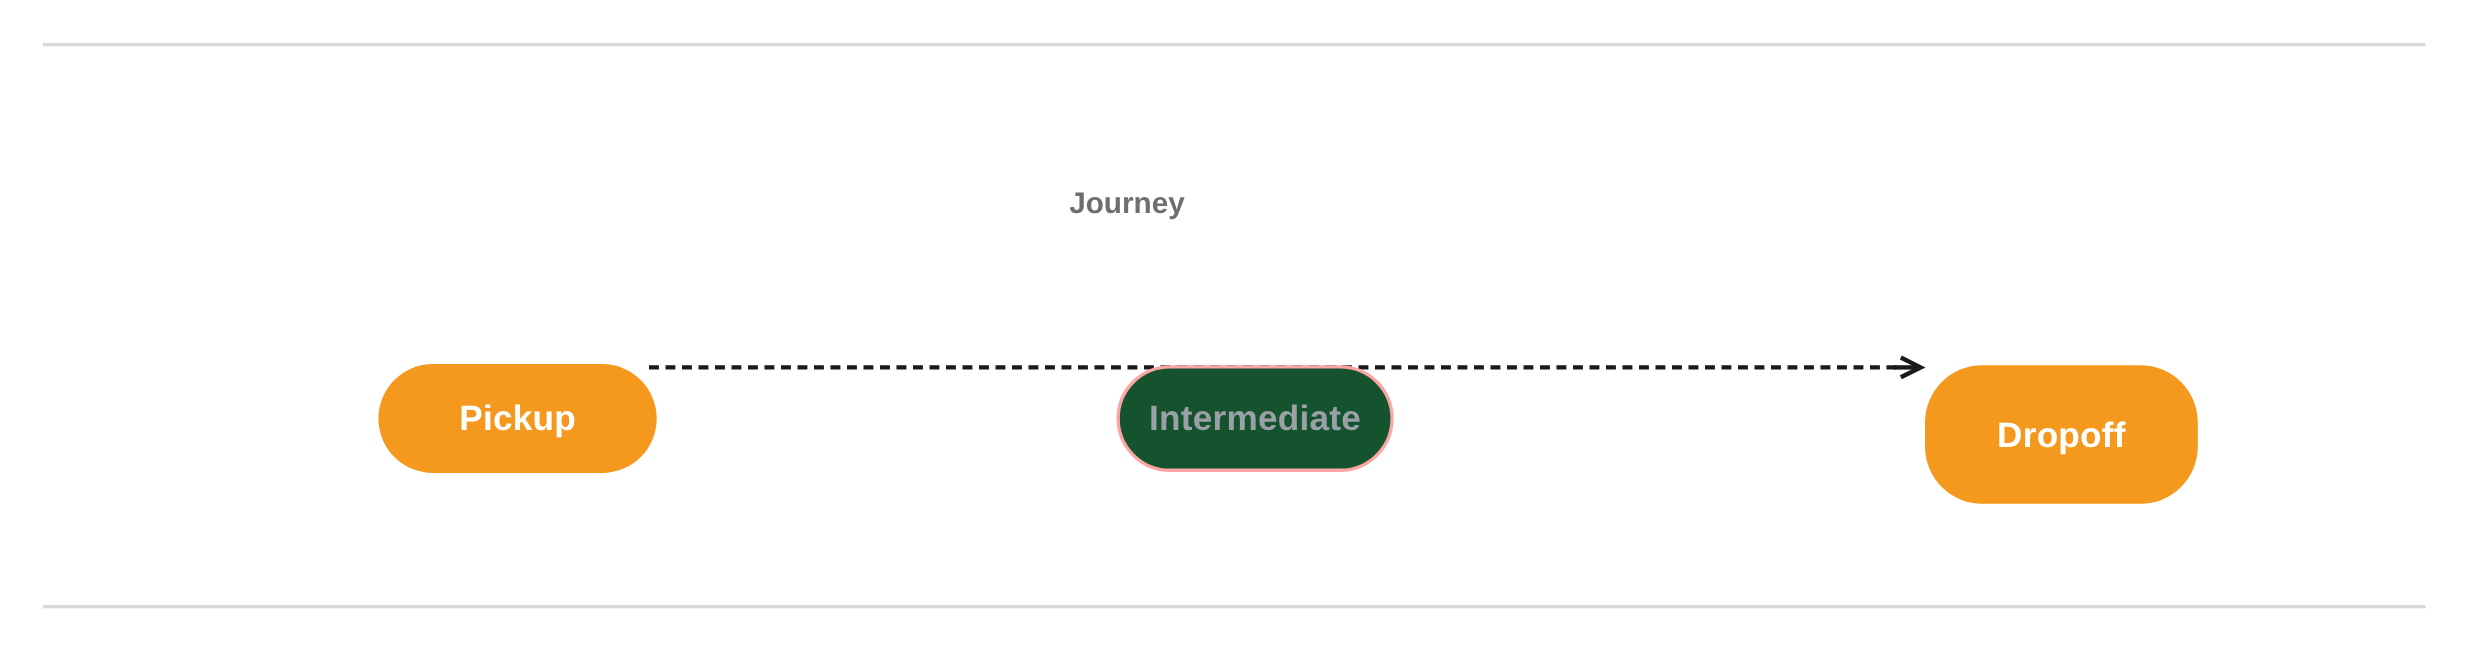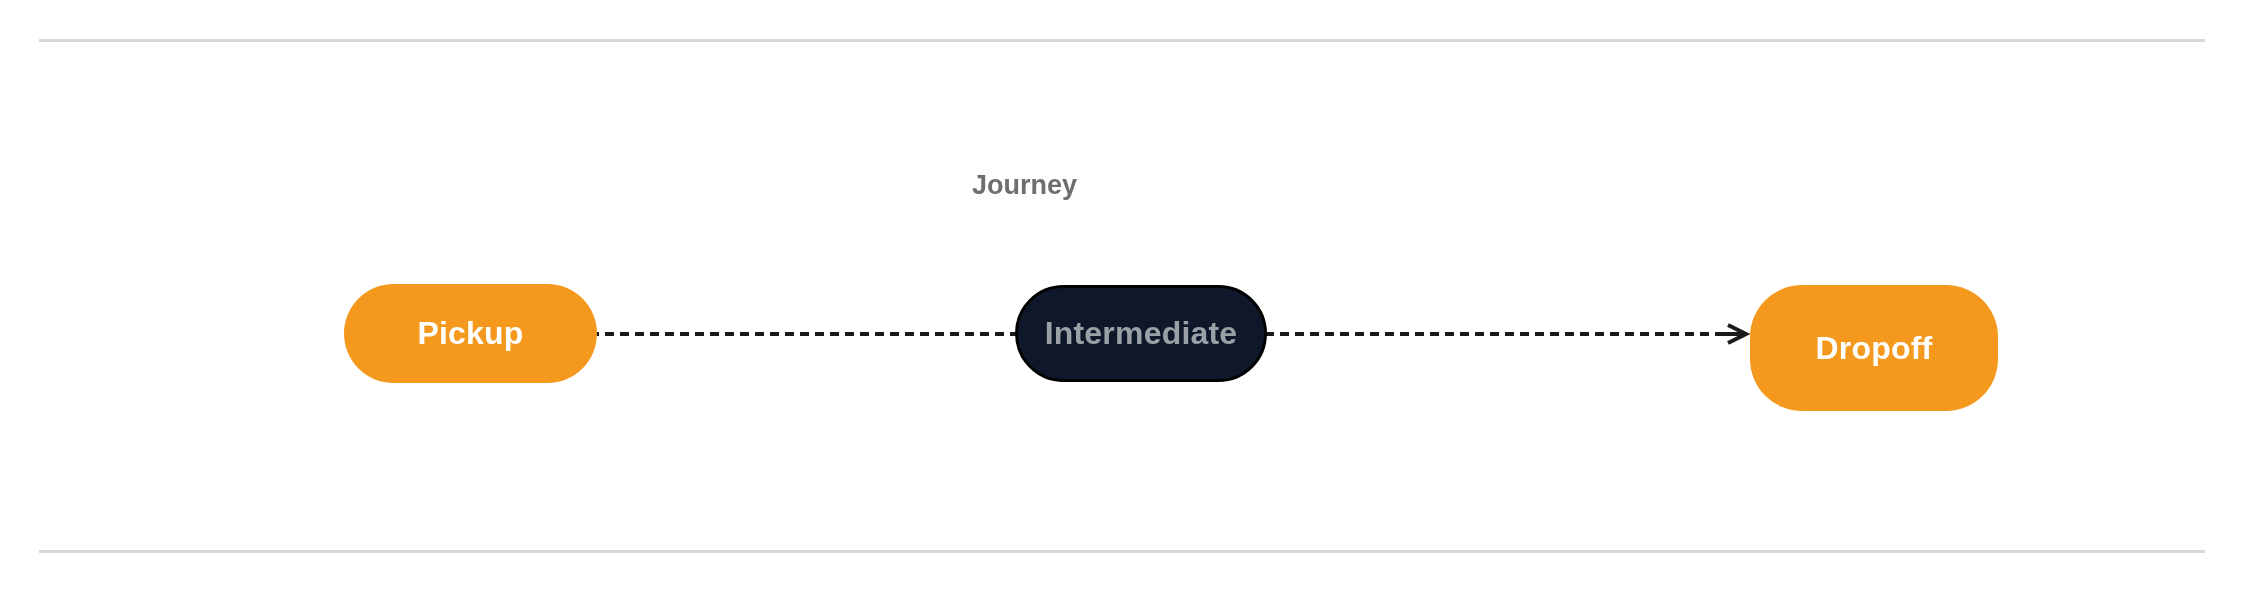--- a/index.html
+++ b/index.html
@@ -57,28 +57,29 @@
   .pill {
     position: absolute;
     display: flex;
     align-items: center;
     justify-content: center;
     font-weight: bold;
     font-size: 32px;
     border-radius: 52px;
     box-sizing: border-box;
     letter-spacing: 0.2px;
+    margin-top: 47px;
   }
   .pill-filled {
     background: #F4991E;
     color: #FFFFFF;
   }
   .pill-outlined {
-    background: #0f172a;
-    border: 3px solid #000000;
+    background: #14532d;
+    border: 3px solid #fca5a5;
     color: #9AA0A6;
   }
   .pickup       { left: 344px;  top: 284px; width: 253px; height: 99px; }
   .intermediate { left: 1015px; top: 285px; width: 252px; height: 97px; }
   .dropoff      { left: 1750px; top: 285px; width: 248px; height: 126px; }
 </style>
 </head>
 <body>
 
 <div class="canvas">

